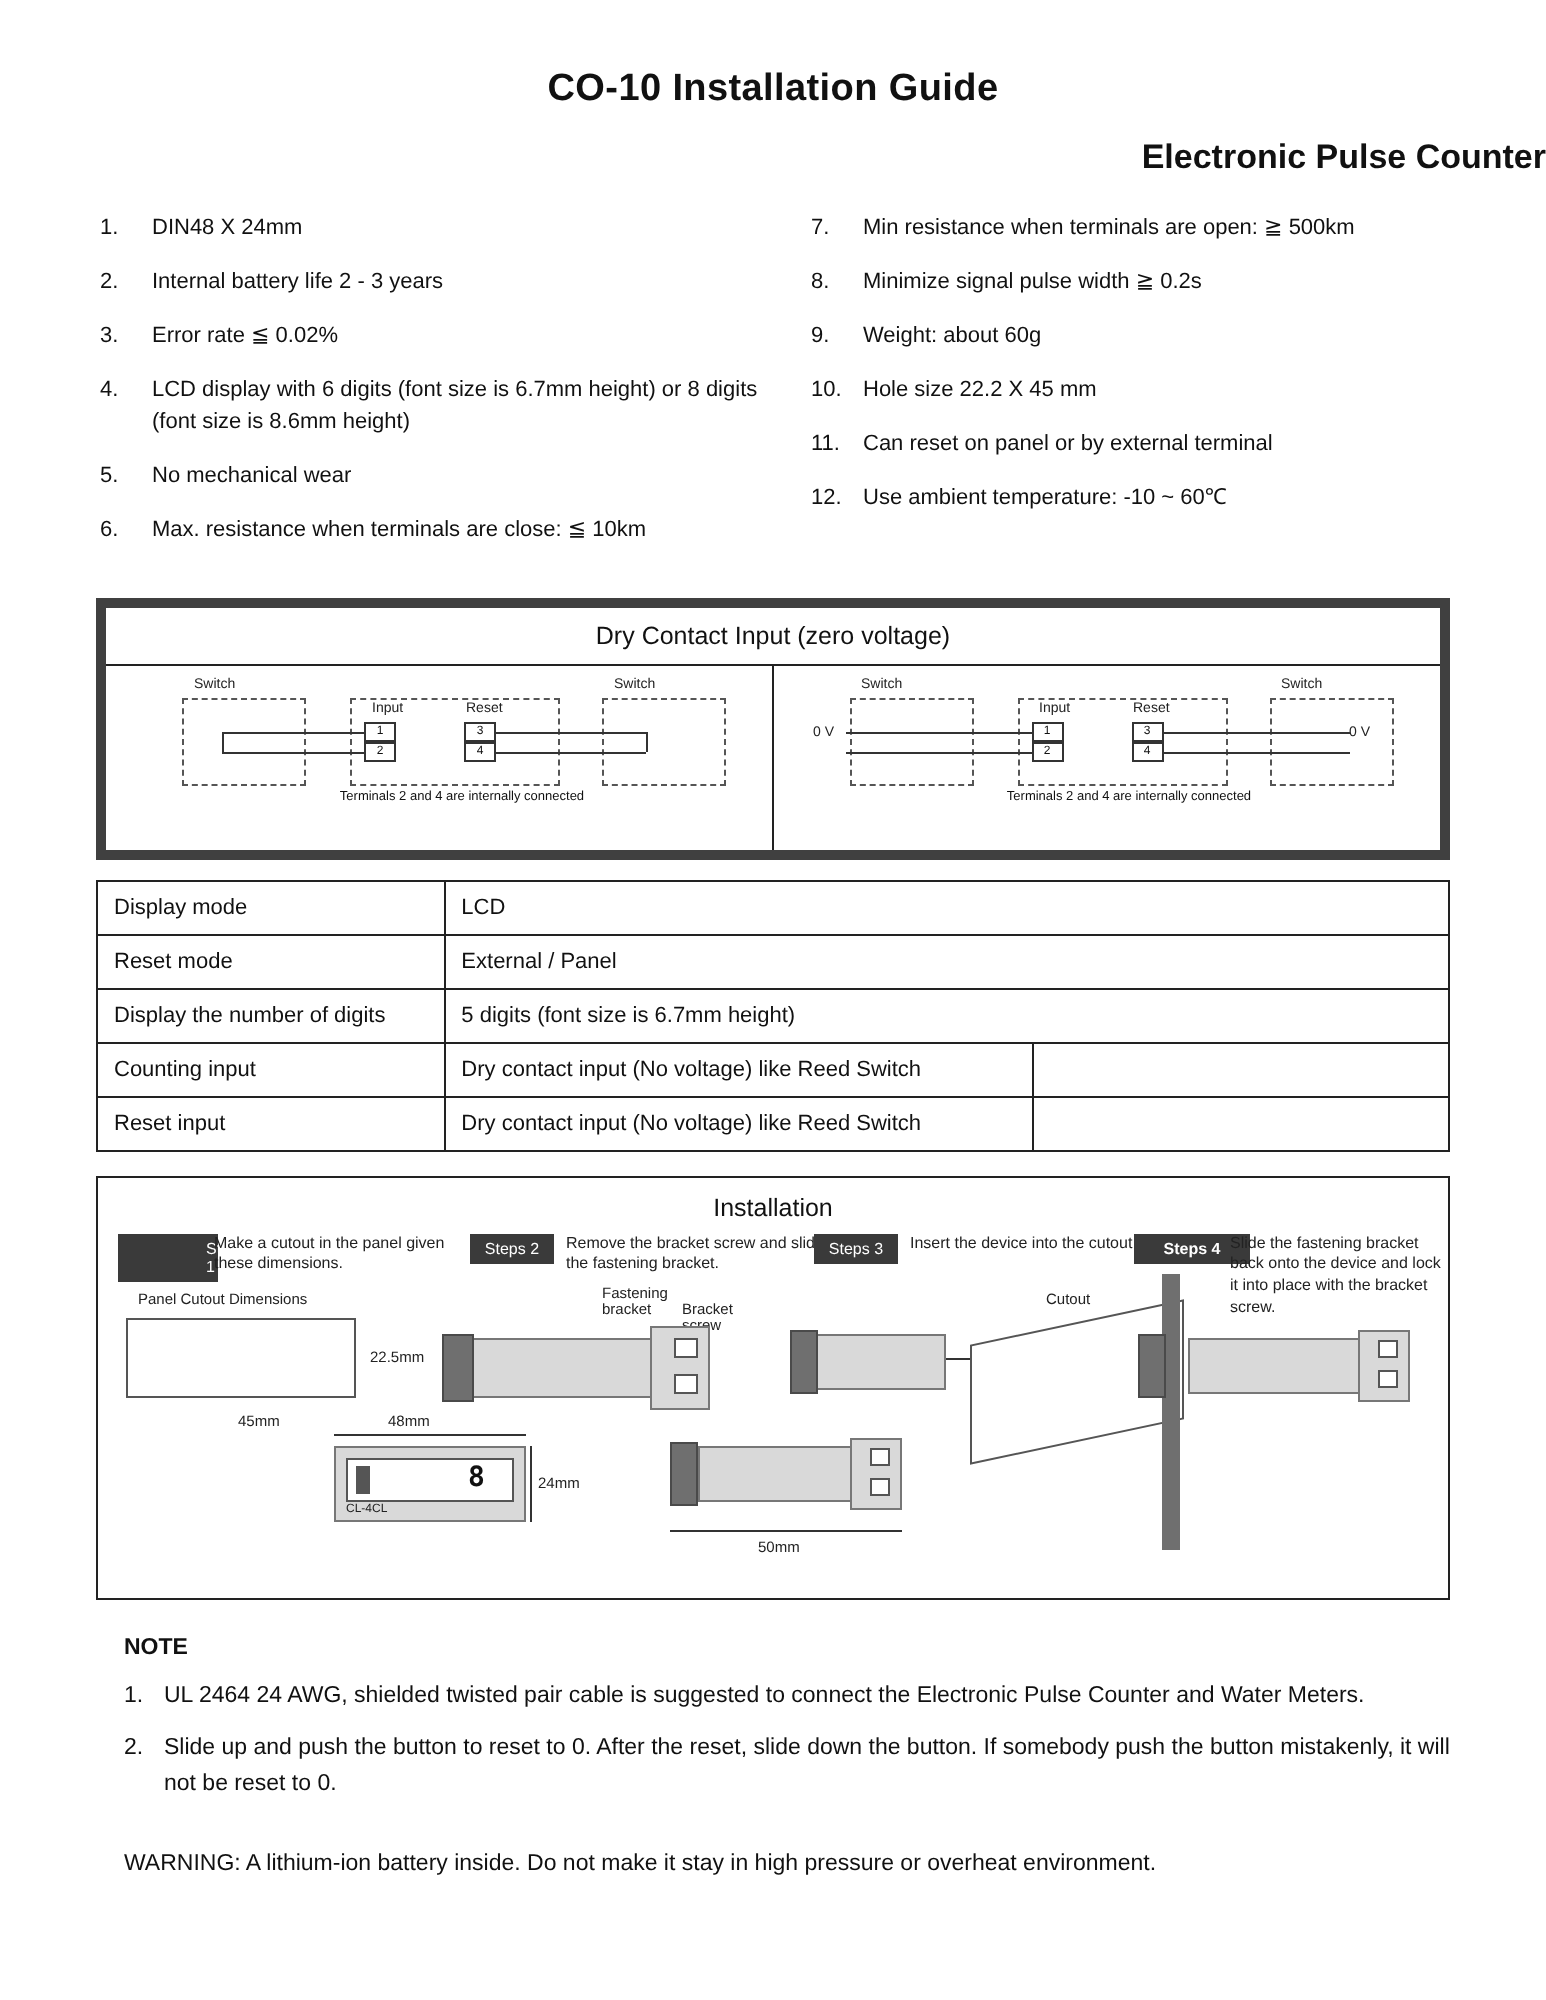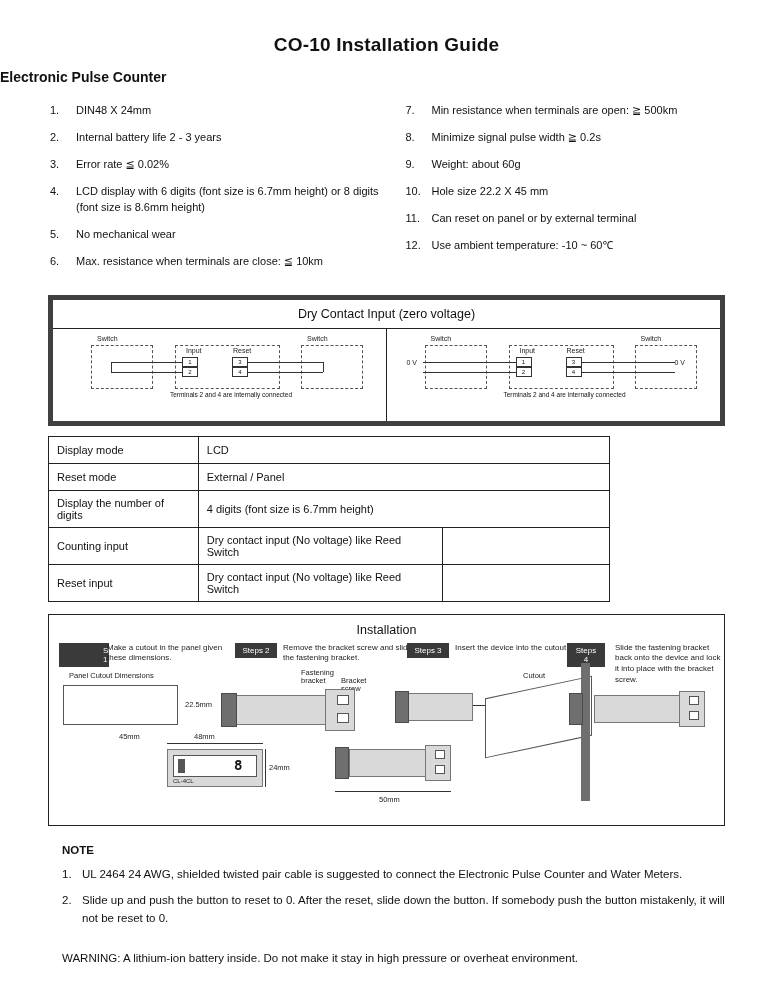--- a/index.html
+++ b/index.html
@@ -23,22 +23,22 @@
     position: relative;
   }
   .title {
     text-align: center;
     font-size: 19px;
     font-weight: bold;
     margin-top: 34px;
     letter-spacing: 0.2px;
   }
   .subtitle {
-    text-align: left;
-    font-size: 14px;
+    text-align: right;
+    font-size: 17px;
     font-weight: bold;
     margin-top: 13px;
   }
 
   
   .spec-wrap {
     display: flex;
     margin-top: 18px;
     padding: 0 48px 0 50px;
     box-sizing: border-box;
@@ -115,21 +115,21 @@
     font-size: 6.5px;
     text-align: center;
     width: 160px;
     line-height: 1.25;
   }
 
   
   table.spec-table {
     border-collapse: collapse;
     margin: 10px 48px 0 48px;
-    width: 562px;
+    width: 677px;
     font-size: 11px;
   }
   table.spec-table td {
     border: 1px solid #222;
     padding: 6px 8px;
     height: 14px;
   }
   td.col-a { width: 165px; }
   td.col-b { width: 295px; }
   td.col-c { width: 205px; }
@@ -337,21 +337,21 @@
       <tr>
         <td class="col-a">Display mode</td>
         <td colspan="2">LCD</td>
       </tr>
       <tr>
         <td class="col-a">Reset mode</td>
         <td colspan="2">External / Panel</td>
       </tr>
       <tr>
         <td class="col-a">Display the number of digits</td>
-        <td colspan="2">4 digits (font size is 6.7mm height)</td>
+        <td colspan="2">5 digits (font size is 6.7mm height)</td>
       </tr>
       <tr>
         <td class="col-a">Counting input</td>
         <td class="col-b">Dry contact input (No voltage) like Reed Switch</td>
         <td class="col-c"></td>
       </tr>
       <tr>
         <td class="col-a">Reset input</td>
         <td class="col-b">Dry contact input (No voltage) like Reed Switch</td>
         <td class="col-c"></td>
@@ -364,21 +364,21 @@
 
     <div class="step-tag" style="left:10px; top:28px; width:42px;padding-left:44px;">Steps 1</div>
     <div class="step-txt" style="left:58px; top:28px; width:130px;">Make a cutout in the panel given these dimensions.</div>
 
     <div class="step-tag" style="left:186px; top:28px; width:42px;">Steps 2</div>
     <div class="step-txt" style="left:234px; top:28px; width:140px;">Remove the bracket screw and slide off the fastening bracket.</div>
 
     <div class="step-tag" style="left:358px; top:28px; width:42px;">Steps 3</div>
     <div class="step-txt" style="left:406px; top:28px; width:115px;">Insert the device into the cutout</div>
 
-    <div class="step-tag" style="left:518px; top:28px; width:38px;">Steps 4</div>
+    <div class="step-tag" style="left:518px; top:28px; width:58px;font-weight:bold;">Steps 4</div>
     <div class="step-txt" style="left:566px; top:28px; width:108px;">Slide the fastening bracket back onto the device and lock it into place with the bracket screw.</div>
 
     <span class="il" style="left:20px; top:56px;">Panel Cutout Dimensions</span>
     <div class="white-box" style="left:14px; top:70px; width:115px; height:40px;"></div>
     <span class="il" style="left:136px; top:85px;">22.5mm</span>
     <span class="il" style="left:70px; top:117px;">45mm</span>
 
     <span class="il" style="left:145px; top:117px;">48mm</span>
     <div class="dimline" style="left:118px; top:128px; width:96px;"></div>
     <div class="gray-box" style="left:118px; top:134px; width:96px; height:38px;"></div>

